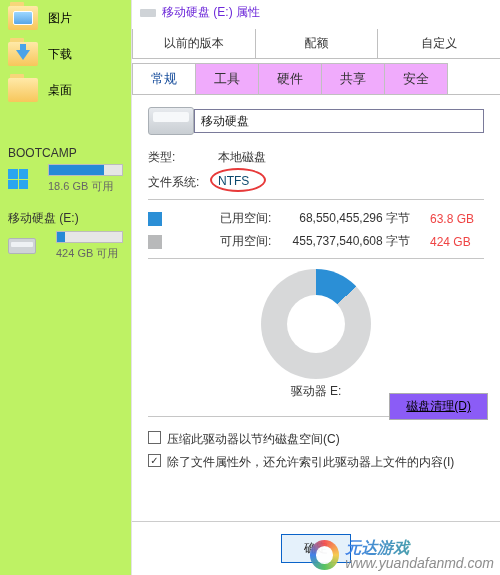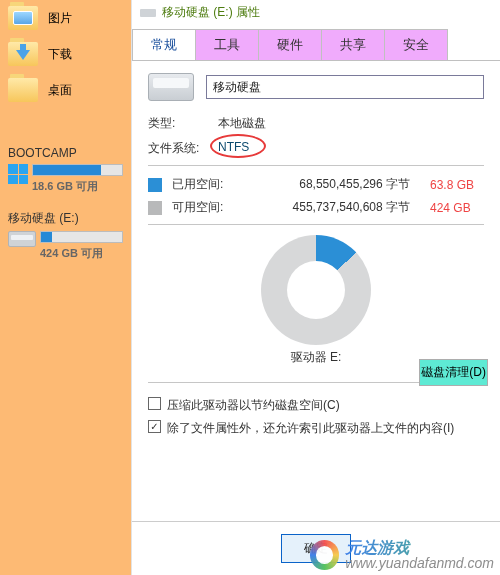--- a/index.html
+++ b/index.html
@@ -1,68 +1,68 @@
 <!DOCTYPE html>
 <html><head>
 <meta charset="utf-8">
 <style>
   * { box-sizing: border-box; margin: 0; padding: 0; font-family: "Microsoft YaHei", Tahoma, sans-serif; font-size: 12px; }
   body { width: 500px; height: 575px; overflow: hidden; background: #fff; position: relative; }
   .layout { display: flex; width: 100%; height: 100%; }
-  .sidebar { width: 132px; border-right: 1px solid #e3e3e3; padding: 0; background: #fdba74; }
+  .sidebar { width: 132px; border-right: 1px solid #e3e3e3; padding: 0; background: #bef264; }
   .explorer-item { display: flex; align-items: center; padding: 6px 8px; gap: 10px; cursor: default; }
   .folder-yellow { width: 30px; height: 24px; background: linear-gradient(#ffe9a8,#f7c65b); border-radius: 2px; position: relative; }
   .folder-yellow::before { content:""; position:absolute; top:-4px; left:2px; width:14px; height:4px; background:#f7d67a; border-radius:1px 1px 0 0; }
   .pic-tile { width:20px; height:14px; background:linear-gradient(#9cd7ff,#5aa6e6); position:absolute; top:5px; left:5px; border:1px solid #fff; border-radius:2px; }
   .dl-arrow { width:0;height:0;border-left:7px solid transparent;border-right:7px solid transparent;border-top:10px solid #4aa2e8; position:absolute; top:8px; left:8px; }
   .dl-arrow::before{content:"";position:absolute;top:-16px;left:-3px;width:6px;height:6px;background:#4aa2e8;}
   .drive-block { padding: 8px; }
   .drive-name { color:#333; margin-bottom:4px; white-space:nowrap; overflow:hidden; text-overflow:ellipsis; }
-  .drive-row { display:flex; gap:4px;font-weight:bold; }
+  .drive-row { display:flex; align-items:center; gap:20px; }
   .win-logo { width:20px; height:20px; display:grid; grid-template-columns:1fr 1fr; grid-template-rows:1fr 1fr; gap:1px; }
   .win-logo span{background:#2aa5f0;}
   .drive-icon { width:28px; height:16px; background:#cfd3d7; border:1px solid #b0b4b8; border-radius:2px; position:relative; }
   .drive-icon::after{content:"";position:absolute;inset:3px 2px 6px 2px;background:#eef1f4;border-radius:1px;}
   .drive-col { flex:1; }
   .drive-bar { height:12px; background:#e6e6e6; border:1px solid #bcbcbc; margin-bottom:3px; position:relative; }
   .drive-bar > div { height:100%; background:#2689d6; }
   .drive-free { color:#666; font-size:11px; white-space:nowrap; overflow:hidden; text-overflow:clip; }
   .panel { flex:1; background:#fff; display:flex; flex-direction:column; padding:0; overflow:hidden; }
-  .panel-head { display:flex; align-items:center; gap:6px; padding:4px 8px; color:#4d7c0f; }
+  .panel-head { display:flex; align-items:center; gap:6px; padding:4px 8px; color:#6d28d9; }
   .panel-head .ico { width:16px; height:8px; background:#cfd3d7; border-radius:1px; }
   .tabs-row { display:flex; border-bottom:1px solid #c0c0c0; margin-top:4px; }
   .tabs-row.top { border-bottom:none; }
   .tab { padding:6px 18px; border:1px solid #c0c0c0; border-bottom:none; background:#f0abfc; margin-right:-1px; cursor:default; color:#333; }
   .tab.active { background:#fff; color:#1a4f9c; font-weight:500; position:relative; z-index:2; }
   .tabs-row.top .tab { flex:1; text-align:center; background:#fff; border-top:none; border-bottom:1px solid #c0c0c0; }
   .tabs-row.bottom .tab { min-width:58px; text-align:center; font-size:13px; }
   .prop-body { padding: 12px 16px 0 16px; flex:1; position:relative; }
-  .volume-row { display:flex; align-items:center; gap:12px; margin-bottom:14px;font-family:Liberation Serif, serif; }
+  .volume-row { display:flex; align-items:center; margin-bottom:14px;font-family:Liberation Serif, serif; }
   .big-drive-icon { width:46px; height:28px; background:linear-gradient(#e7eaee,#c9ced3); border:1px solid #a9afb5; border-radius:3px; position:relative; }
   .big-drive-icon::after{content:"";position:absolute;inset:4px 4px 12px 4px;background:#f6f8fa;border-radius:2px;}
   .name-input { flex:1; border:1px solid #7a7a9a; padding:4px 6px; height:24px; color:#222; font-family:inherit; }
   .meta-row { display:flex; gap:10px; margin-bottom:8px; color:#333; }
   .meta-row .lbl { width:60px; }
   .ntfs { color:#0c4a6e; position:relative; }
   .ntfs-circle { position:absolute; left:-8px; top:-6px; width:56px; height:24px; border:2px solid #e73a3a; border-radius:50%; pointer-events:none; }
   .hr { height:1px; background:#c6c6c6; margin:8px 0 10px 0; }
   .stat-row { display:flex; align-items:center; gap:10px; margin-bottom:6px; }
   .sq { width:14px; height:14px; }
   .sq.used{background:#2b8fd6;}
   .sq.free{background:#b8b9ba;}
-  .stat-lbl{width:62px;color:#333;}
+  .stat-lbl{width:62px;color:#333;margin-left:48px;}
   .stat-bytes{flex:1; text-align:right; color:#333;}
   .stat-size{width:64px; text-align:left; color:#ef4444; padding-left:10px;}
   .cap-row{display:flex; align-items:center; margin-bottom:0;}
   .cap-row .lbl{width:90px; padding-left:24px;}
   .pie-wrap { display:flex; justify-content:center; margin:8px 0 4px 0; }
   .pie { width:110px; height:110px; border-radius:50%; background:conic-gradient(#2b8fd6 0 47deg, #d7d8d9 47deg 360deg); position:relative; }
   .pie::after{content:"";position:absolute; inset:26px; background:#fff; border-radius:50%;}
   .drive-letter{ text-align:center; color:#333; margin-top:2px; }
-  .clean-btn { position:absolute; right:12px; top:298px; border:1px solid #adadad; background:#5eead4; padding:4px 1px; }
+  .clean-btn { position:absolute; right:12px; top:298px; border:1px solid #adadad; background:#8b5cf6; padding:4px 16px;text-decoration:underline; }
   .checks { margin-top:14px;text-align:right; }
   .chk-row { display:flex; align-items:flex-start; gap:6px; margin-bottom:6px; color:#333; }
   .chk { width:13px;height:13px;border:1px solid #666;display:inline-flex;align-items:center;justify-content:center;font-size:10px;line-height:1;color:#333;}
   .chk.checked::after{content:"✓";}
   .btn-row { display:flex; justify-content:center; padding:12px 0; border-top:1px solid #ccc; margin-top:8px; }
   .ok-btn { border:1px solid #0a63c9; background:#e5f1fb; padding:5px 22px; color:#222; }
   .watermark { position:absolute; right:0; bottom:0; width:190px; height:40px; pointer-events:none; opacity:0.95; display:flex; align-items:center; gap:6px; padding-right:6px; }
   .wm-logo { width:30px; height:30px; border-radius:50%; background:conic-gradient(#f54e4e,#f7c948,#4cc05a,#3a7de8,#f54e4e); position:relative; }
   .wm-logo::after{content:"";position:absolute;inset:6px;background:#fff;border-radius:50%;}
   .wm-text{display:flex;flex-direction:column;line-height:1.1;font-style:italic;}
@@ -124,20 +124,25 @@
       </div>
     </div>
   </div>
 
   <div class="panel">
     <div class="panel-head">
       <span class="ico"></span>
       <span>移动硬盘 (E:) 属性</span>
     </div>
 
+    <div class="tabs-row top">
+      <div class="tab">以前的版本</div>
+      <div class="tab">配额</div>
+      <div class="tab">自定义</div>
+    </div>
     <div class="tabs-row bottom">
       <div class="tab active">常规</div>
       <div class="tab">工具</div>
       <div class="tab">硬件</div>
       <div class="tab">共享</div>
       <div class="tab">安全</div>
     </div>
 
     <div class="prop-body">
       <div class="volume-row">

